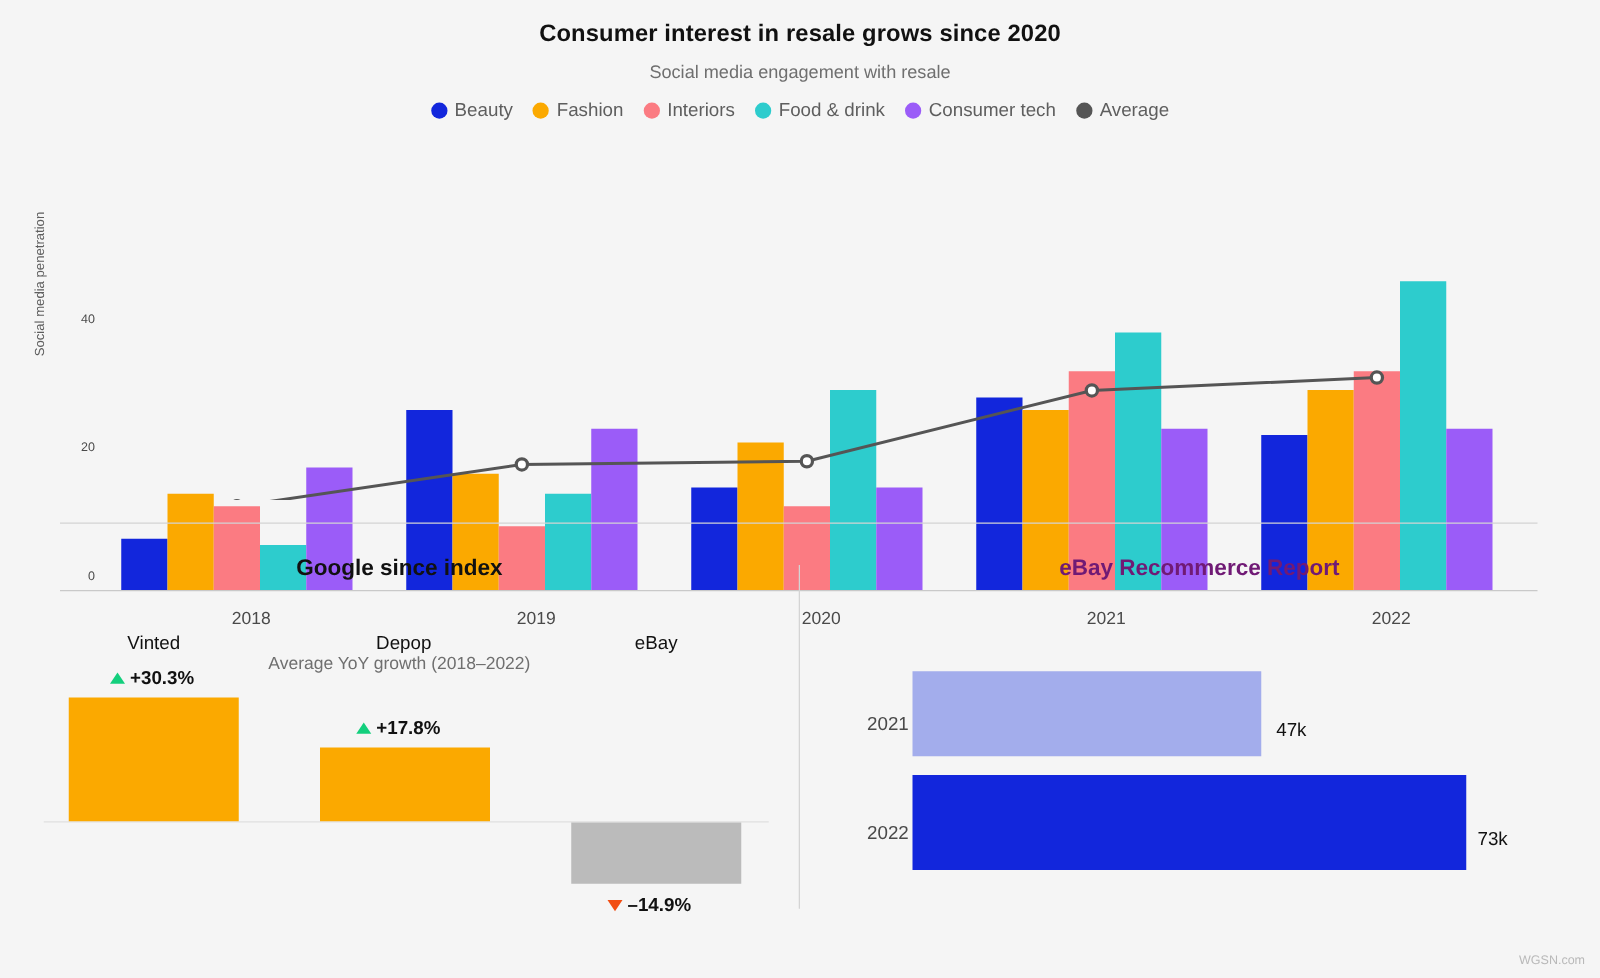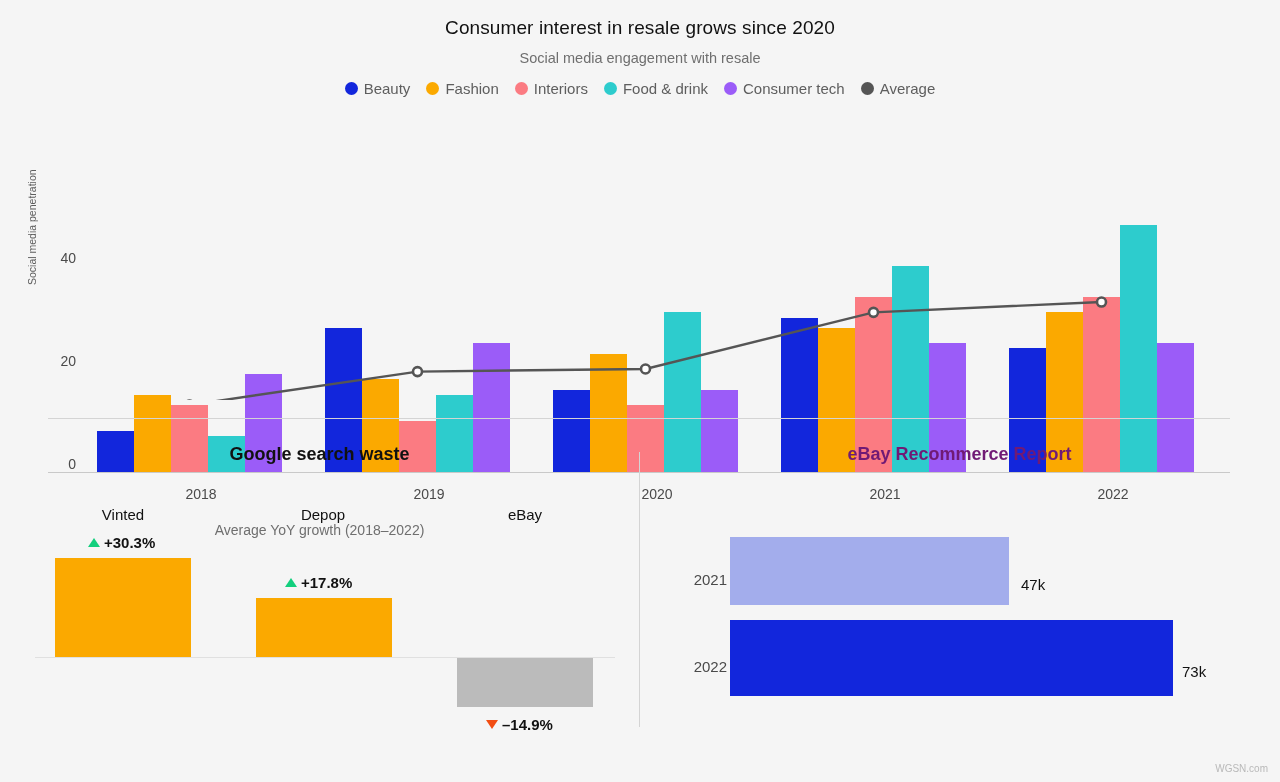--- a/index.html
+++ b/index.html
@@ -9,21 +9,21 @@
     font-family:"Liberation Sans", sans-serif;
     color:#111;
     overflow:hidden;
     position:relative;
   }
   .page{position:absolute;inset:0;}
 
   
   .main-title{
     position:absolute;top:17px;left:0;width:1280px;
-    text-align:center;font-size:19px;font-weight:normal;color:#111;
+    text-align:center;font-size:19px;font-weight:bold;color:#111;
     letter-spacing:.1px;
   }
   .main-sub{
     position:absolute;top:50px;left:0;width:1280px;
     text-align:center;font-size:14.5px;color:#6f6f6f;
   }
 
   
   .legend{
     position:absolute;top:80px;left:0;width:1280px;
@@ -34,21 +34,21 @@
   .legend-label{font-size:15px;color:#5e5e5e;}
 
   
   .topchart{position:absolute;left:0;top:110px;width:1280px;height:290px;}
   .ylabel{
     position:absolute;left:26px;top:175px;
     font-size:10.5px;color:#5e5e5e;
     transform:rotate(-90deg);transform-origin:left top;
     white-space:nowrap;
   }
-  .ytick{position:absolute;font-size:14px;color:#4a4a4a;text-align:right;width:34px;}
+  .ytick{position:absolute;font-size:10px;color:#4a4a4a;text-align:right;width:34px;}
   .axisline{position:absolute;left:48px;top:362px;width:1182px;height:1px;background:#c9c9c9;}
   .bar{position:absolute;bottom:0;}
   .xtick{position:absolute;top:376px;font-size:14px;color:#4a4a4a;text-align:center;width:120px;}
   .avgsvg{position:absolute;left:0;top:0;width:1280px;height:290px;pointer-events:none;}
 
   
   .hdiv{position:absolute;left:48px;top:418px;width:1182px;height:1px;background:#d4d4d4;}
   .vdiv{position:absolute;left:639px;top:452px;width:1px;height:275px;background:#d4d4d4;}
 
   
@@ -159,21 +159,21 @@
     <div class="xtick" style="left:369px;">2019</div>
     <div class="xtick" style="left:597px;">2020</div>
     <div class="xtick" style="left:825px;">2021</div>
     <div class="xtick" style="left:1053px;">2022</div>
   </div>
 
   <div class="hdiv"></div>
   <div class="vdiv"></div>
 
   <div class="bl">
-    <div class="bl-title">Google search waste</div>
+    <div class="bl-title">Google since index</div>
     <div class="bl-sub">Average YoY growth (2018–2022)</div>
     <div class="bl-baseline"></div>
 
     <div class="gcat" style="left:33px;top:76px;">Vinted</div>
     <div class="gcat" style="left:233px;top:76px;">Depop</div>
     <div class="gcat" style="left:435px;top:76px;">eBay</div>
 
     <div class="gbar" style="left:55px;top:128px;width:136px;height:99px;background:#FBA900;"></div>
     <div class="gbar" style="left:256px;top:168px;width:136px;height:59px;background:#FBA900;"></div>
     <div class="gbar" style="left:457px;top:228px;width:136px;height:49px;background:#BBBBBB;"></div>

